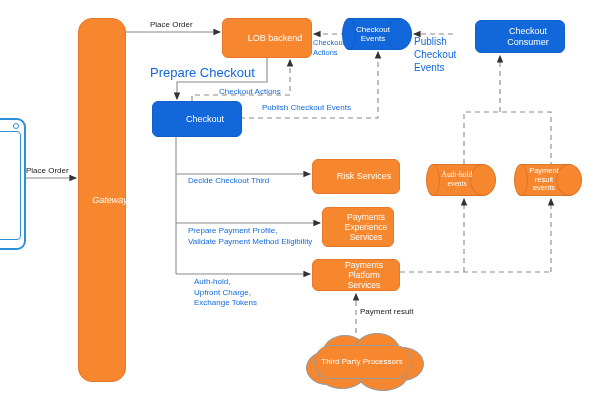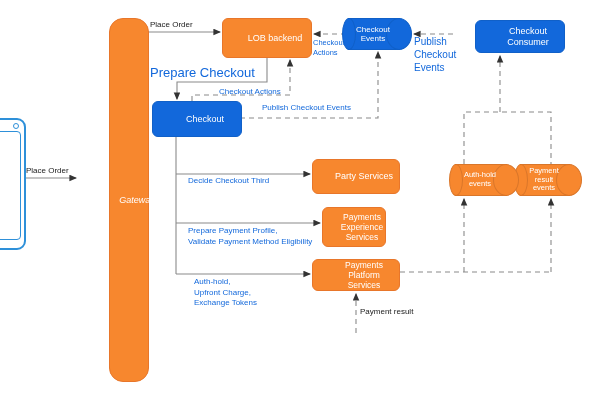--- a/index.html
+++ b/index.html
@@ -8,27 +8,27 @@
   #stage{position:relative;width:600px;height:400px;background:#fff;}
   #svgLayer{position:absolute;left:0;top:0;width:600px;height:400px;}
 
   .node{position:absolute;box-sizing:border-box;display:flex;align-items:center;
         justify-content:center;text-align:center;color:#fff;line-height:1.18;
         white-space:pre-line;padding-left:16px;}
   .orange{background:#F7872E;border:1px solid #E8762A;}
   .blue{background:#1268DB;border:1px solid #1060c8;margin-left:20px;}
   .rounded{border-radius:6px;}
 
-  .gateway{left:78px;top:18px;width:40px;height:364px;border-radius:14px;
-           font-style:italic;font-size:9px;margin-left:31px;}
+  .gateway{left:78px;top:18px;width:48px;height:364px;border-radius:14px;
+           font-style:italic;font-size:9px;}
   .lob{left:222px;top:18px;width:90px;height:40px;font-size:9px;}
   .checkout{left:132px;top:101px;width:90px;height:36px;font-size:9px;}
   .consumer{left:455px;top:20px;width:90px;height:33px;font-size:9px;}
   .risk{left:312px;top:159px;width:88px;height:35px;font-size:9px;}
-  .payexp{left:322px;top:207px;width:64px;height:40px;font-size:8.5px;}
+  .payexp{left:322px;top:207px;width:72px;height:40px;font-size:8.5px;}
   .payplat{left:312px;top:259px;width:88px;height:32px;font-size:8.5px;}
 
   
   .cyl{position:absolute;box-sizing:border-box;}
   .cyl .body{position:absolute;left:0;top:0;right:12px;bottom:0;
              border-radius:0;}
   .cyl .lcap{position:absolute;left:-6px;top:0;width:12px;bottom:0;
              border-radius:50%;}
   .cyl .rcap{position:absolute;right:0;top:0;width:24px;bottom:0;
              border-radius:50%;}
@@ -36,21 +36,21 @@
             align-items:center;justify-content:center;color:#fff;text-align:center;
             white-space:pre-line;line-height:1.18;z-index:3;}
   .cyl-blue .body,.cyl-blue .lcap,.cyl-blue .rcap{background:#1268DB;border:1px solid #1060c8;}
   .cyl-orange .body,.cyl-orange .lcap,.cyl-orange .rcap{background:#F7872E;border:1px solid #D9762A;}
   .cyl .body{border-left:none;border-right:none;}
   .cyl .rcap{z-index:2;}
   .cyl .lcap{z-index:1;}
 
   .cylCheckoutEvents{left:348px;top:18px;width:64px;height:32px;}
   .cylCheckoutEvents .lbl{font-size:8px;}
-  .cylAuthHold{left:455px;top:164px;width:64px;height:32px;}
+  .cylAuthHold{left:432px;top:164px;width:64px;height:32px;font-family:Liberation Serif, serif;}
   .cylAuthHold .lbl{font-size:7.5px;}
   .cylPayResult{left:520px;top:164px;width:62px;height:32px;}
   .cylPayResult .lbl{font-size:7.5px;}
 
   
   .cloud{position:absolute;left:300px;top:333px;width:124px;height:56px;}
   .cloud .puff{position:absolute;background:#F7872E;border:1px solid #9a9a9a;border-radius:50%;}
   .cloud .lbl{position:absolute;left:0;top:0;width:100%;height:100%;display:flex;
               align-items:center;justify-content:center;color:#fff;font-size:8px;z-index:9;}
 
@@ -114,21 +114,21 @@
 
   <div class="phone">
     <div class="cam"></div>
     <div class="scr"></div>
   </div>
 
   <div class="node orange rounded gateway">Gateway</div>
   <div class="node orange rounded lob">LOB backend</div>
   <div class="node blue rounded checkout">Checkout</div>
   <div class="node blue rounded consumer">Checkout Consumer</div>
-  <div class="node orange rounded risk">Party Services</div>
+  <div class="node orange rounded risk">Risk Services</div>
   <div class="node orange rounded payexp">Payments
 Experience
 Services</div>
   <div class="node orange rounded payplat">Payments Platform
 Services</div>
 
   <div class="cyl cyl-blue cylCheckoutEvents">
     <div class="lcap"></div>
     <div class="body"></div>
     <div class="rcap"></div>
@@ -143,20 +143,30 @@
 events</div>
   </div>
   <div class="cyl cyl-orange cylPayResult">
     <div class="lcap"></div>
     <div class="body"></div>
     <div class="rcap"></div>
     <div class="lbl">Payment result
 events</div>
   </div>
 
+  <div class="cloud">
+    <div class="puff" style="left:6px;top:18px;width:40px;height:32px;"></div>
+    <div class="puff" style="left:22px;top:2px;width:44px;height:36px;"></div>
+    <div class="puff" style="left:54px;top:0px;width:44px;height:34px;"></div>
+    <div class="puff" style="left:80px;top:14px;width:42px;height:32px;"></div>
+    <div class="puff" style="left:18px;top:24px;width:46px;height:30px;"></div>
+    <div class="puff" style="left:58px;top:26px;width:48px;height:30px;"></div>
+    <div class="puff" style="left:14px;top:12px;width:96px;height:32px;border-radius:24px;"></div>
+    <div class="lbl">Third Party Processors</div>
+  </div>
 
   <div class="elabel ldark" style="left:26px;top:166px;font-size:8px;">Place Order</div>
   <div class="elabel ldark" style="left:150px;top:20px;font-size:8px;">Place Order</div>
   <div class="elabel lblue" style="left:150px;top:64px;font-size:13px;">Prepare Checkout</div>
   <div class="elabel lblue" style="left:219px;top:87px;font-size:8px;">Checkout Actions</div>
   <div class="elabel lblue" style="left:313px;top:38px;font-size:7.5px;">Checkout
 Actions</div>
   <div class="elabel lblue" style="left:262px;top:103px;font-size:8px;">Publish Checkout Events</div>
   <div class="elabel lblue" style="left:414px;top:35px;font-size:10px;">Publish
 Checkout

